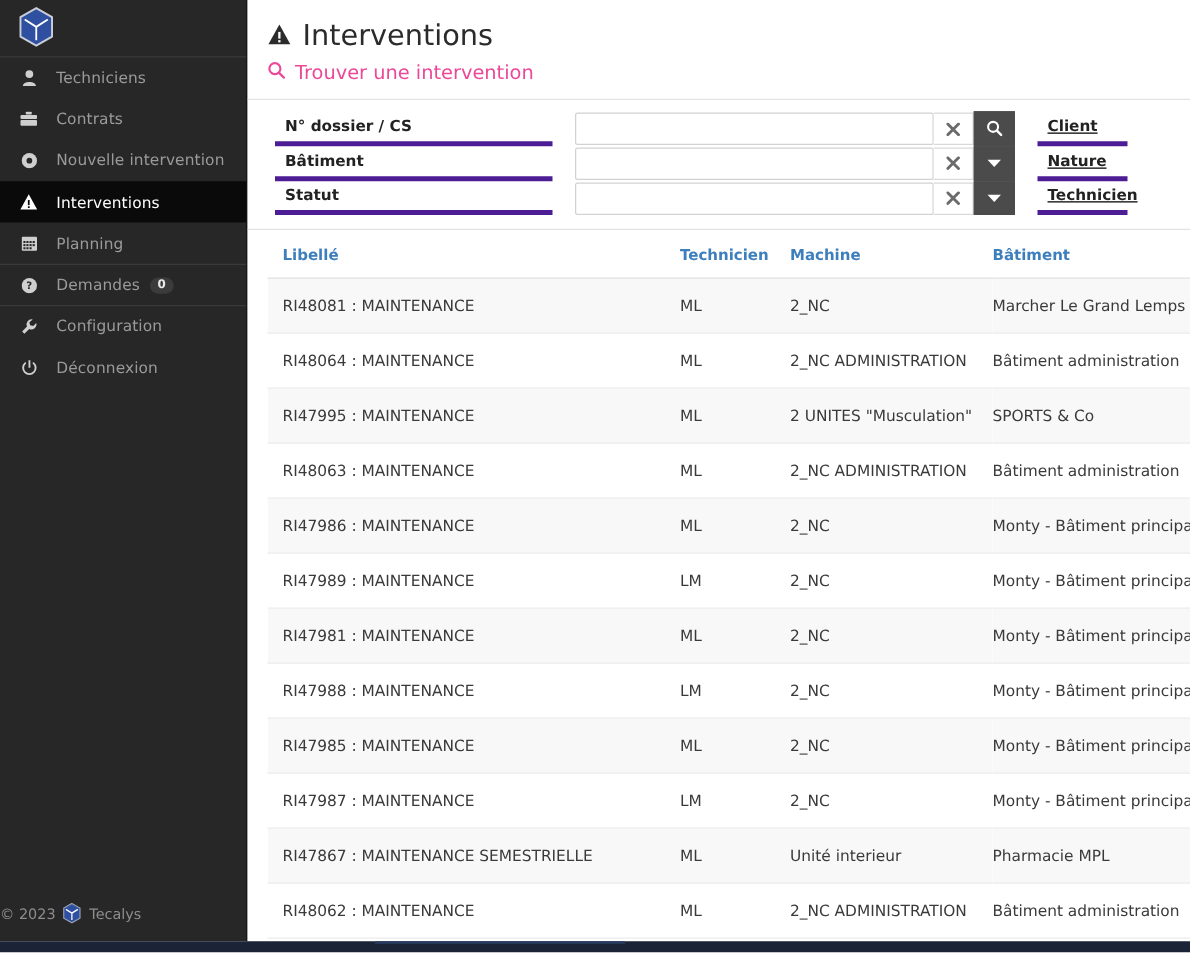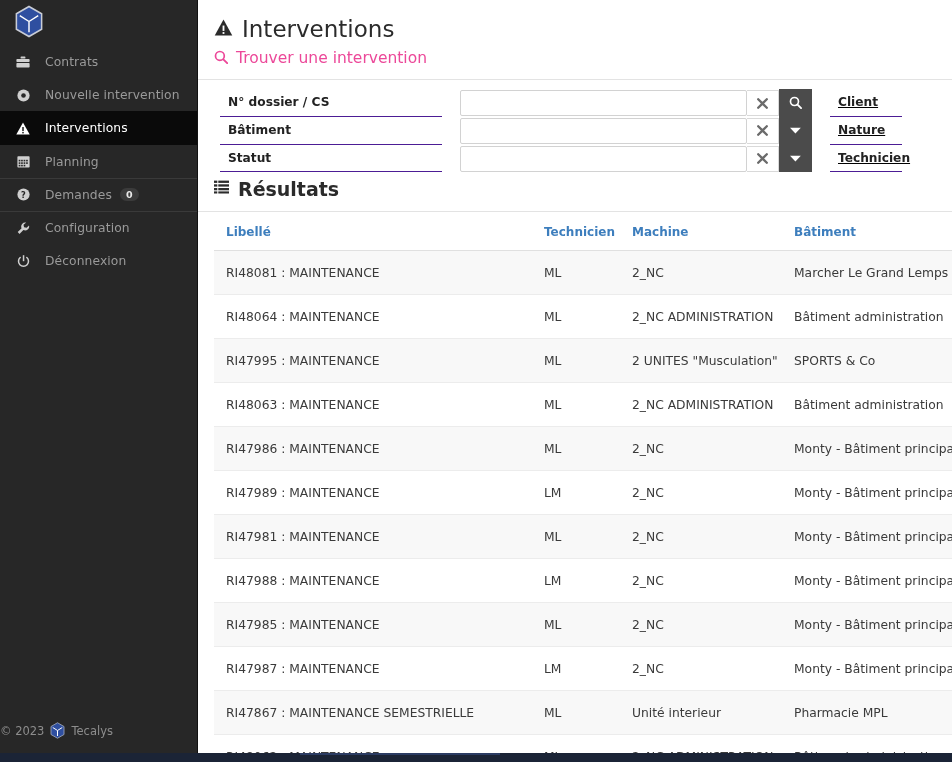--- a/index.html
+++ b/index.html
@@ -113,21 +113,21 @@
     display: flex;
     margin-top: 9px;
   }
   .form-col-labels { width: 228px; flex: 0 0 228px; padding-left: 6px; }
   .frow-label {
     height: 27.8px;
     display: flex; align-items: center;
     font-size: 12.2px;
     font-weight: bold;
     color: #222222;
-    border-bottom: 1px solid #4c1d95;
+    border-bottom: 4px solid #4c1d95;
     padding-left: 8px;
   }
   .form-col-fields { flex: 0 0 370px; width: 370px; padding-left: 18px; }
   .frow-field { height: 27.8px; display: flex; align-items: stretch; }
   .txt-input {
     flex: 1 1 auto;
     border: 1px solid #d2d2d2;
     border-radius: 2px;
     background: #ffffff;
     font-family: inherit;
@@ -216,20 +216,29 @@
         <polygon points="15,1.5 28,9 28,25 15,32.5 2,25 2,9" fill="#2f4fa0" stroke="#c9cdd6" stroke-width="1.6"></polygon>
         <path d="M15 17 L15 28" stroke="#ffffff" stroke-width="1.5" fill="none"></path>
         <path d="M15 17 L5.5 11" stroke="#ffffff" stroke-width="1.5" fill="none"></path>
         <path d="M15 17 L24.5 11" stroke="#ffffff" stroke-width="1.5" fill="none"></path>
       </svg>
     </div>
 
     <nav class="nav">
 
 
+      <div class="nav-item sep">
+        <span class="nav-ico">
+          <svg width="11" height="13" viewBox="0 0 11 13">
+              <circle cx="5.5" cy="3.2" r="3.1" fill="currentColor"></circle>
+              <path d="M0.3 12.8 C0.3 8.6 10.7 8.6 10.7 12.8 Z" fill="currentColor"></path>
+            </svg>
+        </span>
+        <span class="nav-lbl">Techniciens</span>
+      </div>
 
       <div class="nav-item">
         <span class="nav-ico">
           <svg width="14" height="12" viewBox="0 0 14 12">
               <rect x="4.6" y="0.4" width="4.8" height="2.2" rx="0.6" fill="currentColor"></rect>
               <rect x="0.4" y="3" width="13.2" height="3.1" rx="0.8" fill="currentColor"></rect>
               <rect x="0.4" y="6.9" width="13.2" height="4.7" rx="0.8" fill="currentColor"></rect>
             </svg>
         </span>
         <span class="nav-lbl">Contrats</span>
@@ -402,35 +411,20 @@
       </div>
 
       <div class="form-col-labels2">
         <div class="frow-label">Client</div>
         <div class="frow-label">Nature</div>
         <div class="frow-label">Technicien</div>
       </div>
 
     </section>
 
-    <h2 class="results-head">
-      <span class="list-ico">
-        <svg width="15" height="14" viewBox="0 0 15 14">
-            <rect x="0" y="0.6" width="3.3" height="2.3" fill="currentColor"></rect>
-            <rect x="4.3" y="0.6" width="10.7" height="2.3" fill="currentColor"></rect>
-            <rect x="0" y="4.3" width="3.3" height="2.3" fill="currentColor"></rect>
-            <rect x="4.3" y="4.3" width="10.7" height="2.3" fill="currentColor"></rect>
-            <rect x="0" y="8" width="3.3" height="2.3" fill="currentColor"></rect>
-            <rect x="4.3" y="8" width="10.7" height="2.3" fill="currentColor"></rect>
-            <rect x="0" y="11.4" width="3.3" height="2.1" fill="currentColor"></rect>
-            <rect x="4.3" y="11.4" width="10.7" height="2.1" fill="currentColor"></rect>
-          </svg>
-      </span>
-      <span>Résultats</span>
-    </h2>
 
     <div class="divider2"></div>
 
     <table class="res">
       <thead>
         <tr>
           <th class="c-lib">Libellé</th>
           <th class="c-tec">Technicien</th>
           <th class="c-mac">Machine</th>
           <th class="c-bat">Bâtiment</th>

